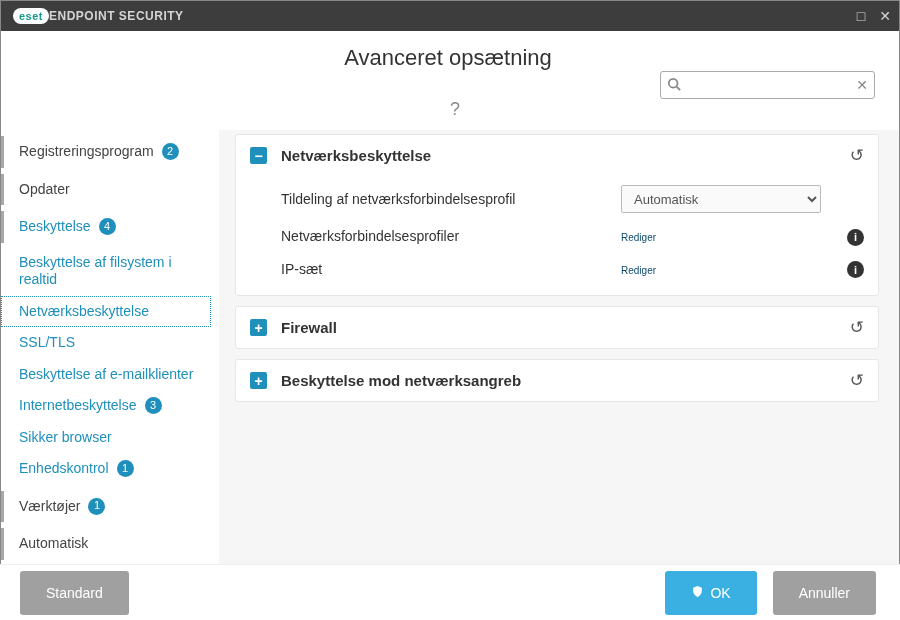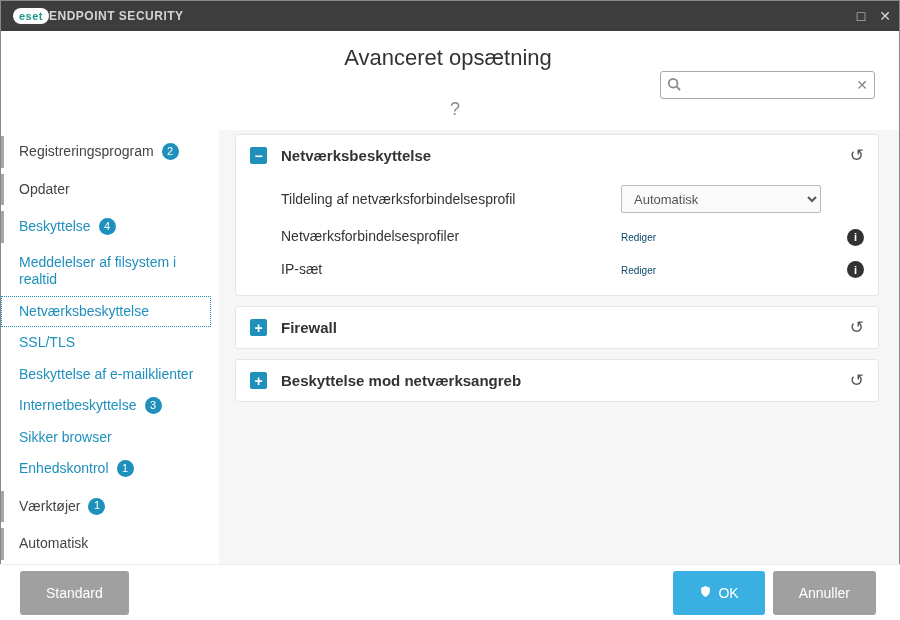--- a/index.html
+++ b/index.html
@@ -43,21 +43,21 @@
   .row .rtail { margin-left: auto; font-size: 15px; color: #333; }
   select { width: 200px; height: 28px; border: 1px solid #bbb; border-radius: 2px; background: #fafafa; padding: 0 8px; font-size: 13px; color: #555; }
   .link { color: #0c4a6e; cursor: pointer; font-size: 10px; }
   .info-icon { width: 17px; height: 17px; border-radius: 50%; background: #333; color: #fff; font-size: 11px; font-weight: bold; display: inline-flex; align-items: center; justify-content: center; font-style: normal; }
 
   .footer { position: absolute; bottom: 0; left: 0; right: 0; height: 56px; display: flex; align-items: center; padding: 0 24px 0 20px; background: #fff; border-top: 1px solid #eee; }
   .btn { height: 44px; padding: 0 26px; border: none; border-radius: 3px; font-size: 14px; cursor: pointer; color: #fff; }
   .btn-default { background: #a0a0a0; }
   .btn-ok { background: #3ab0e2; display: inline-flex; align-items: center; gap: 6px; }
   .btn-cancel { background: #a0a0a0; }
-  .footer .right { margin-left: auto; display: flex; gap: 8px; }
+  .footer .right { margin-left: auto; display: flex; gap: 16px; }
   .shield-icon { font-size: 13px; }
 </style>
 </head>
 <body>
 
 <div class="titlebar">
   <div class="brand">
     <span class="eset-logo">eset</span>
     <span>ENDPOINT SECURITY</span>
   </div>
@@ -97,21 +97,21 @@
         <span class="label">Opdater</span>
       </div>
     </div>
 
     <div class="nav-group">
       <div class="nav-item top cat">
         <span class="label">Beskyttelse</span>
         <span class="badge">4</span>
       </div>
       <div class="nav-item sub">
-        <span class="label">Meddelelser af filsystem i realtid</span>
+        <span class="label">Beskyttelse af filsystem i realtid</span>
       </div>
       <div class="nav-item sub active">
         <span class="label">Netværksbeskyttelse</span>
       </div>
       <div class="nav-item sub">
         <span class="label">SSL/TLS</span>
       </div>
       <div class="nav-item sub">
         <span class="label">Beskyttelse af e-mailklienter</span>
       </div>

